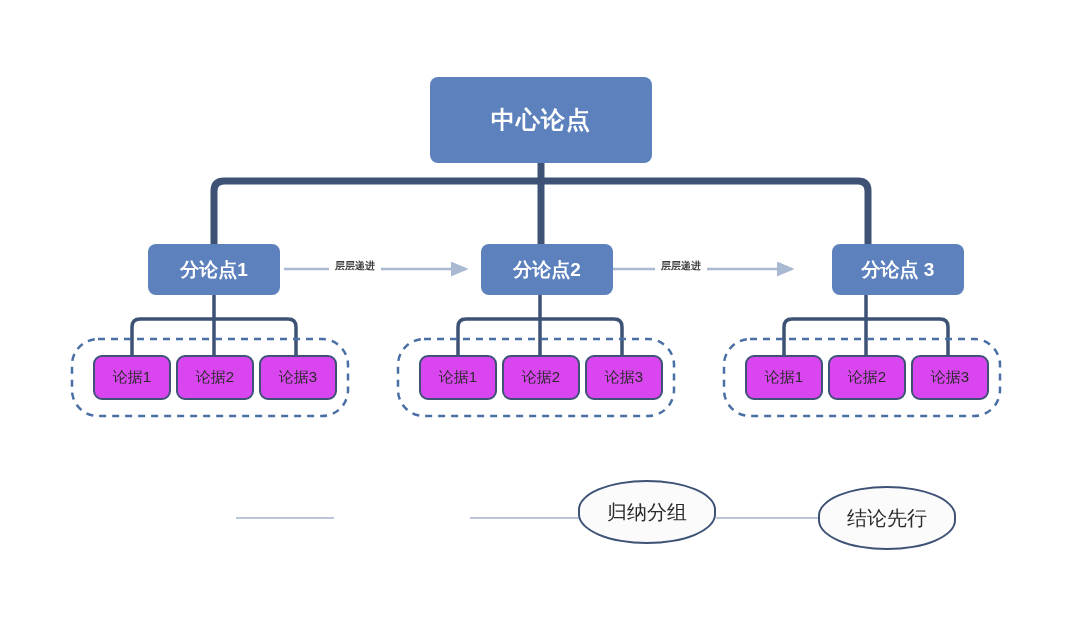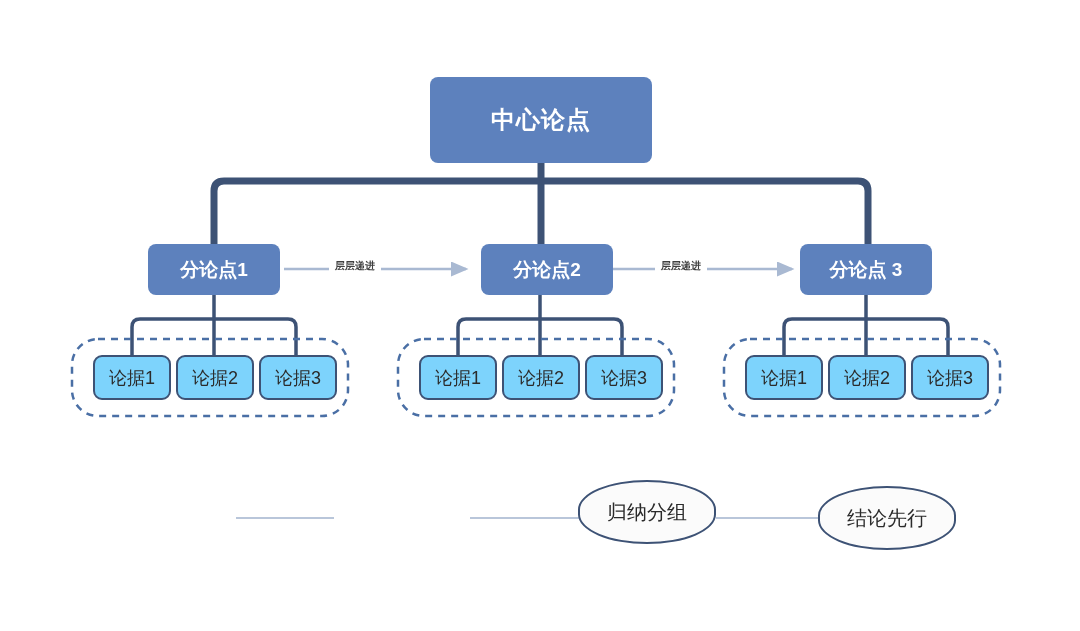--- a/index.html
+++ b/index.html
@@ -45,31 +45,31 @@
     font-size: 24px;
     letter-spacing: 1px;
   }
   .branch {
     width: 132px;
     height: 51px;
     font-size: 19px;
   }
   .branch-1 { left: 148px; top: 244px; justify-content: center; }
   .branch-2 { left: 474px; top: 244px; margin-left: 7px; }
-  .branch-3 { left: 800px; top: 244px; }
+  .branch-3 { left: 832px; top: 244px; }
 
   
   .leaf {
     width: 78px;
     height: 45px;
-    background: #7dd3fc;
+    background: #d946ef;
     border: 2px solid #3d5275;
     border-radius: 9px;
     color: #2b2b2b;
-    font-size: 18px;
+    font-size: 15px;
   }
 
   
   .edge-label {
     position: absolute;
     font-size: 10px;
     font-weight: bold;
     color: #3f3f3f;
     background: #ffffff;
     padding: 0 6px;

